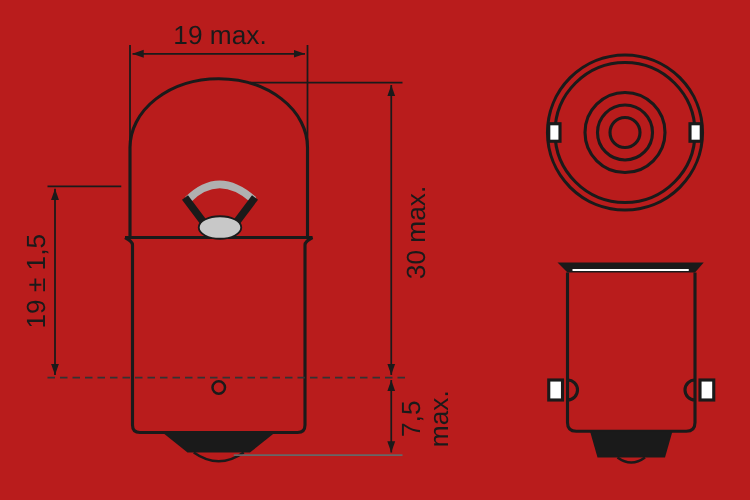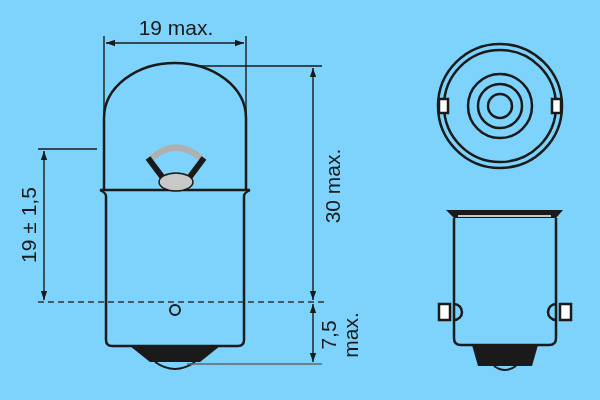--- a/index.html
+++ b/index.html
@@ -1,16 +1,16 @@
 <!DOCTYPE html>
 <html><head>
 <meta charset="utf-8">
 <style>
   html, body { margin:0; padding:0; background:#ffffff; }
-  #canvas { position:relative; width:600px; height:400px; overflow:hidden; background:#7dd3fc; }
+  #canvas { position:relative; width:600px; height:400px; overflow:hidden; background:#b91c1c; }
   svg { position:absolute; left:0; top:0; }
   .lbl { font-family: "Liberation Sans", sans-serif; font-size:21px; fill:#1a1a1a; }
 </style>
 </head>
 <body>
 
 <div id="canvas">
 <svg width="600" height="400" viewBox="0 0 600 400">
   <defs>
     <marker id="ah" viewBox="0 0 10 10" refX="10" refY="5" markerWidth="9" markerHeight="9" orient="auto-start-reverse" markerUnits="userSpaceOnUse">

